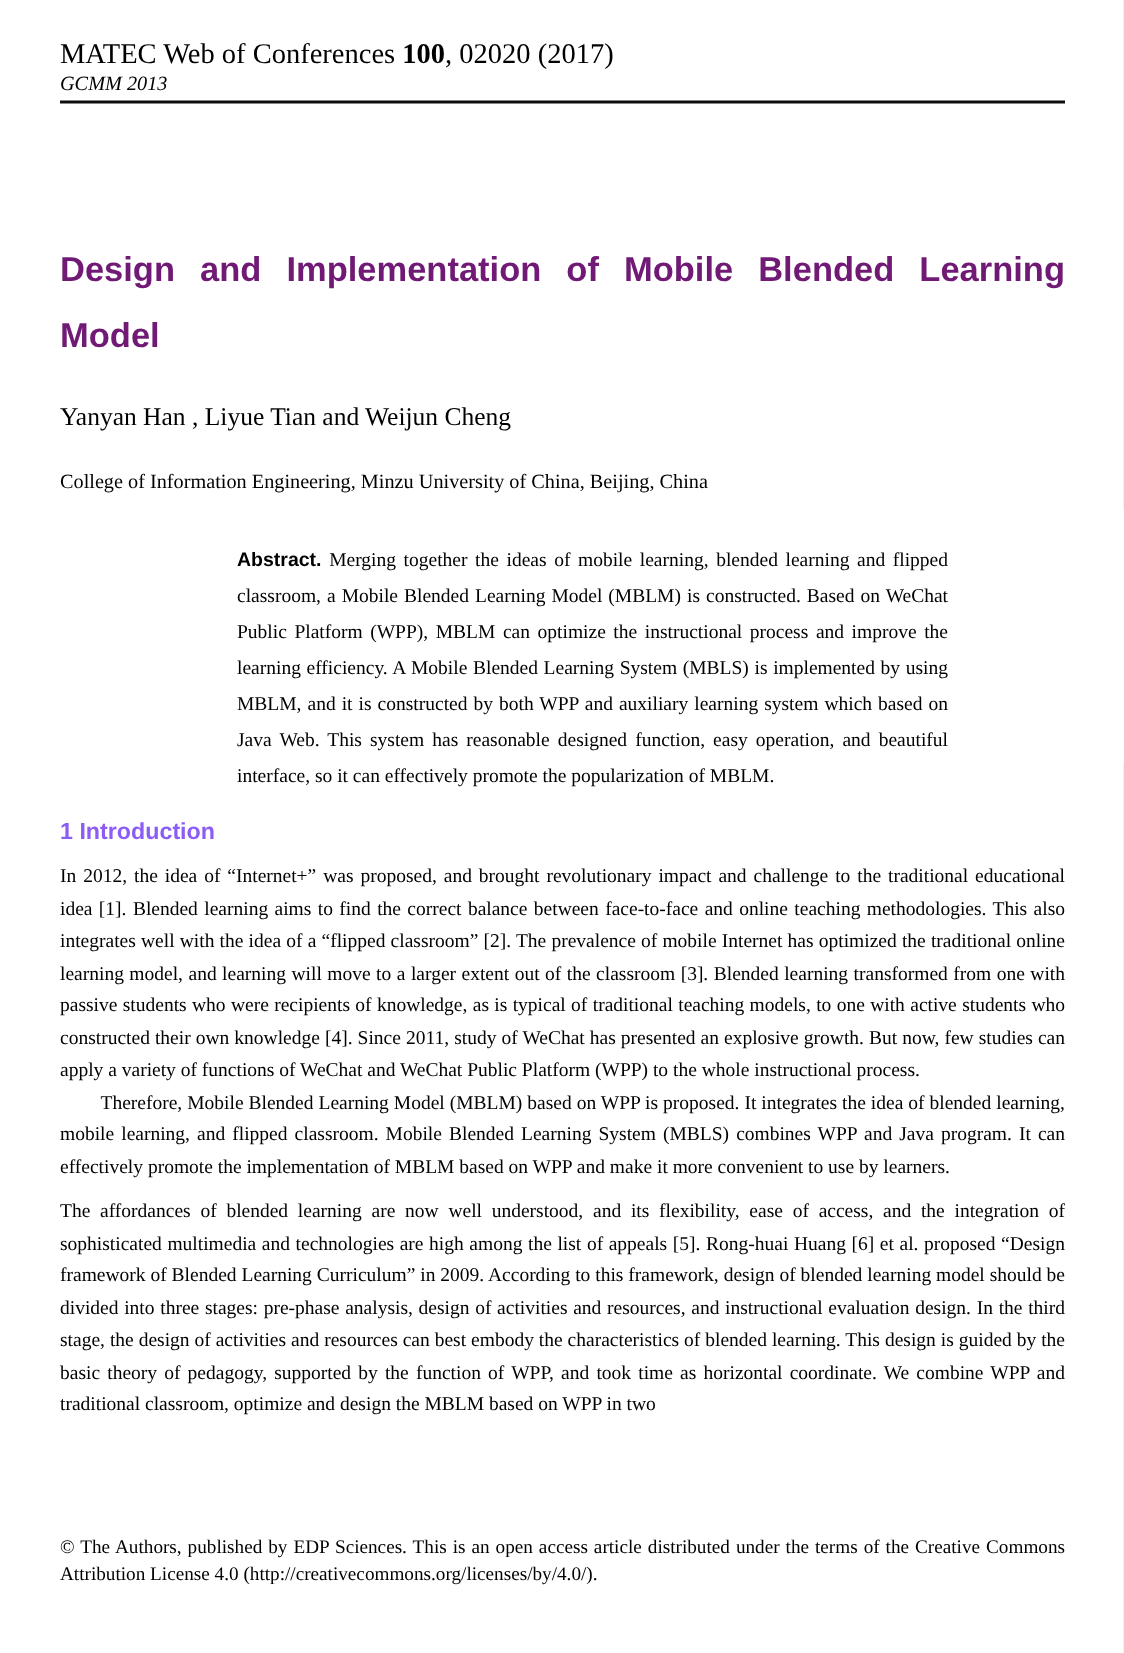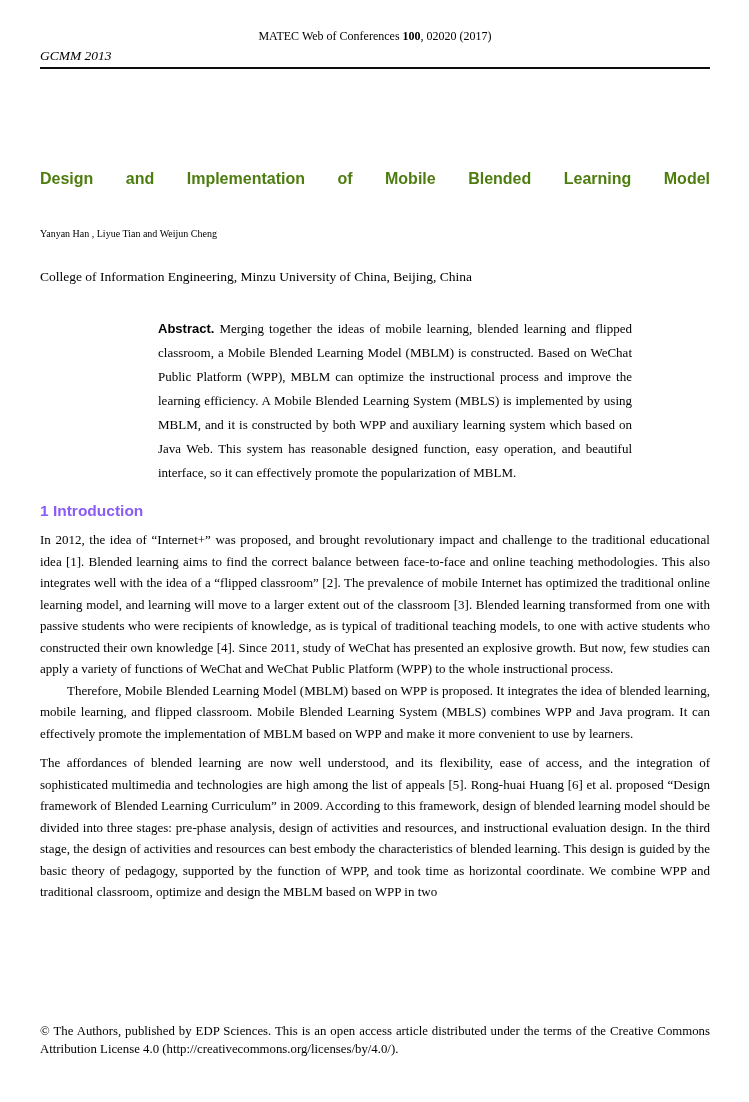--- a/index.html
+++ b/index.html
@@ -11,52 +11,53 @@
     background: #ffffff;
     box-sizing: border-box;
     padding: 28px 39px 0 40px;
     overflow: hidden;
     color: #000;
     font-family: "Liberation Serif", serif;
   }
   
   .hdr-row {
     display: flex;
-    justify-content: center;
+    justify-content: flex-end;
     align-items: baseline;
-    font-size: 12px;
+    font-size: 19px;
     line-height: 17px;
+    flex-direction: column;
   }
   .hdr-left b { font-weight: 700; }
   .conference {
     font-style: italic;
     font-size: 13.5px;
     line-height: 17px;
     margin-top: 2px;
   }
   .rule {
     border-bottom: 2px solid #0d0d0d;
     margin-top: 3px;
     height: 0;
   }
   
   .title {
     margin-top: 88px;
     font-family: "Liberation Sans", sans-serif;
     font-weight: 700;
-    font-size: 16px;
+    font-size: 23px;
     line-height: 44px;
-    color: #4d7c0f;
+    color: #701a75;
   }
   .title .t1 { text-align: justify; text-align-last: justify; }
   .title .t2 { text-align: left; }
   
   .authors {
     margin-top: 24px;
-    font-size: 10px;
+    font-size: 17px;
     line-height: 17px;
   }
   .affiliation {
     margin-top: 26px;
     font-size: 13.5px;
     line-height: 17px;
   }
   
   .abstract {
     margin: 32px 78px 0 118px;

